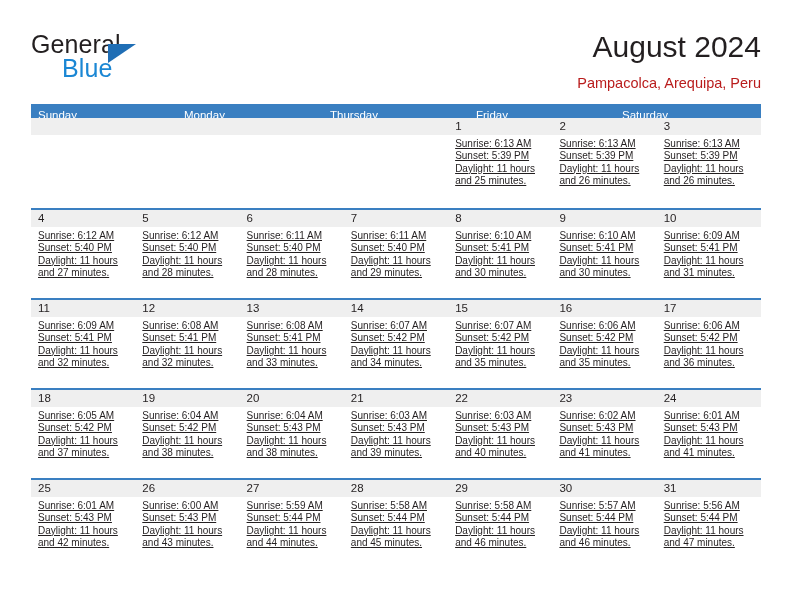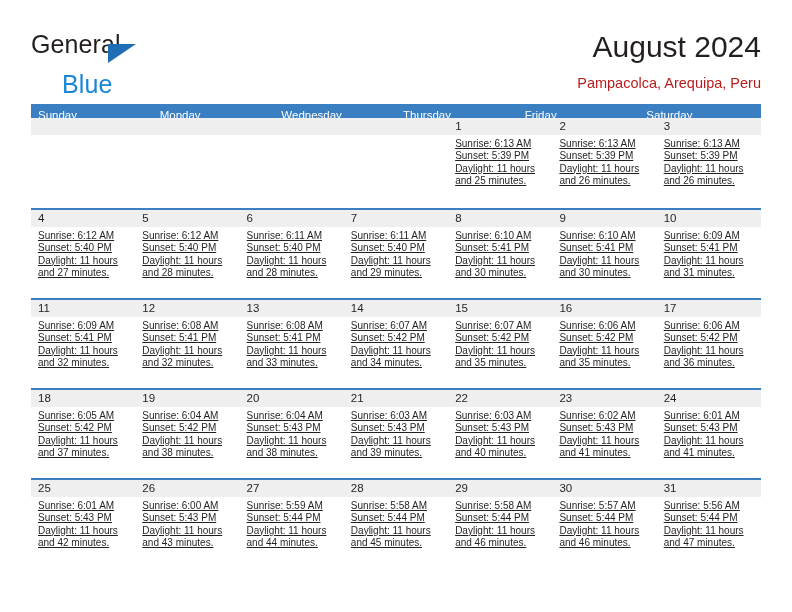--- a/index.html
+++ b/index.html
@@ -50,21 +50,21 @@
     left: 77px;
     top: 14px;
     width: 0;
     height: 0;
     border-left: 28px solid #1f6eb5;
     border-bottom: 19px solid transparent;
   }
   .brand-blue {
     position: absolute;
     left: 31px;
-    top: 40px;
+    top: 24px;
     font-size: 25px;
     color: #1b87d4;
     letter-spacing: 0.1px;
     font-family: "Liberation Sans", sans-serif;
   }
   .title-block {
     position: absolute;
     right: 0;
     top: 0;
     text-align: right;
@@ -158,21 +158,20 @@
     <div class="title-block">
       <div class="cal-title">August 2024</div>
       <div class="cal-subtitle">Pampacolca, Arequipa, Peru</div>
     </div>
   </div>
 
   <div class="calendar">
     <div class="weekday-row">
       <div class="weekday">Sunday</div>
       <div class="weekday">Monday</div>
-      <div class="weekday">Wednesday</div>
       <div class="weekday">Thursday</div>
       <div class="weekday">Friday</div>
       <div class="weekday">Saturday</div>
     </div>
 
     <div id="weeks-container">
         <div class="week-row">
           <div class="day-cell empty">
             <div class="day-number"></div>
           </div>

